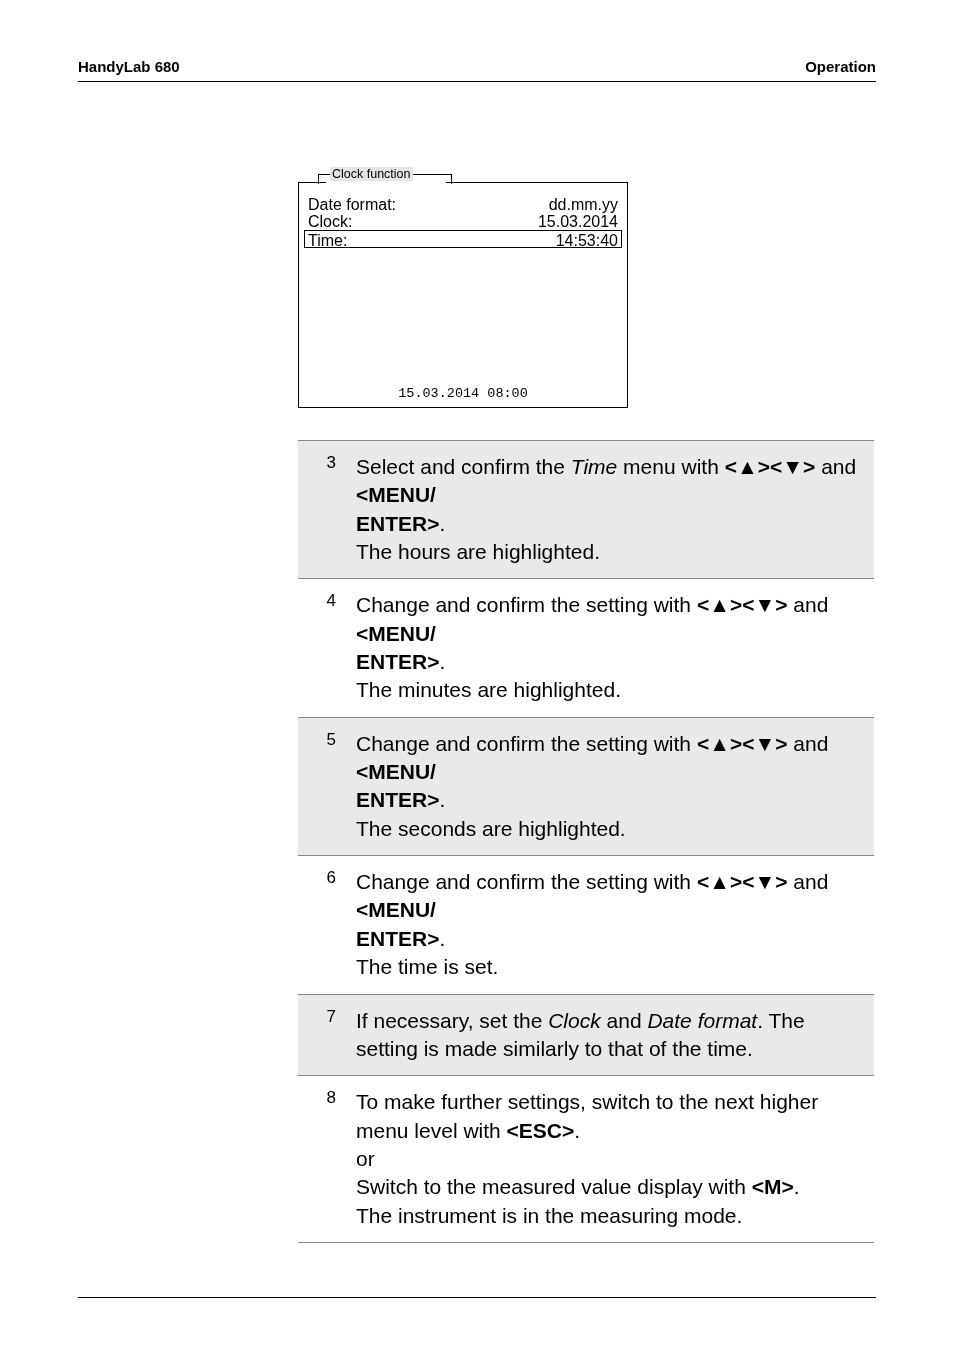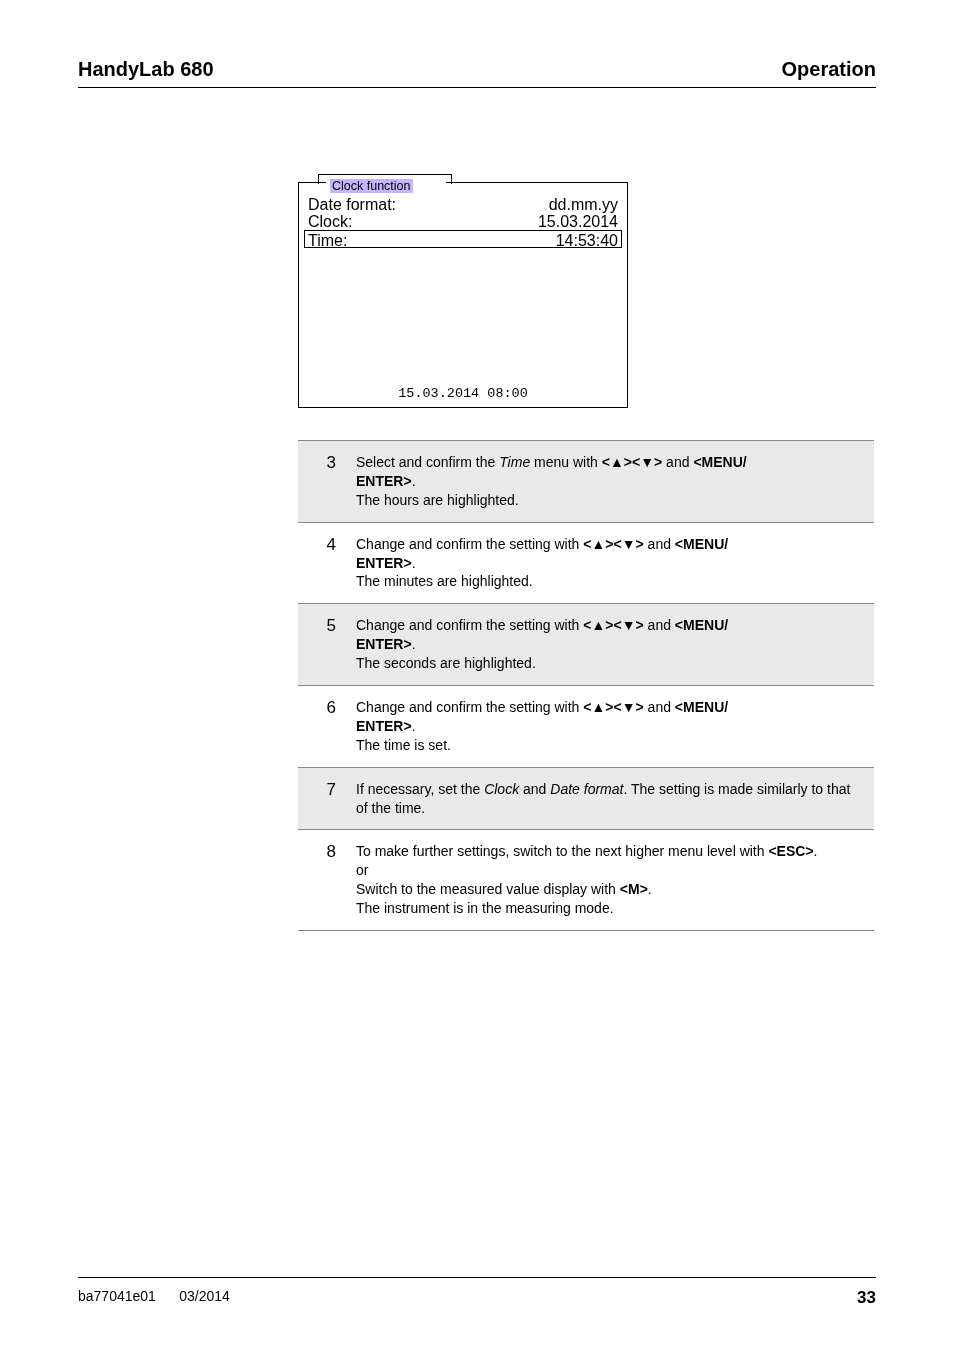--- a/index.html
+++ b/index.html
@@ -1,43 +1,43 @@
 <!DOCTYPE html>
 <html><head>
 <meta charset="utf-8">
 <style>
   * { box-sizing: border-box; margin: 0; padding: 0; }
   html, body { width: 954px; height: 1350px; background: #fff; }
   body { font-family: Arial, Helvetica, sans-serif; color: #000; position: relative; }
 
   .header { position: absolute; top: 58px; left: 0; right: 0; }
   .header-inner { display: flex; justify-content: space-between; padding: 0 78px 6px 78px; }
-  .header-left, .header-right { font-size: 20px; font-weight: bold; }
+  .header-left, .header-right { font-size: 15px; font-weight: bold; }
   .header-rule { border: none; border-top: 1.5px solid #000; margin: 0 78px; }
 
   .diagram { position: absolute; top: 168px; left: 298px; width: 330px; height: 245px; }
   .diagram .box { position: absolute; left: 0; top: 14px; width: 330px; height: 226px; border: 1.2px solid #000; }
   .diagram .tab-cut { position: absolute; left: 28px; top: 9px; width: 120px; height: 12px; background: #fff; }
   .diagram .tab-line { position: absolute; left: 20px; top: 6px; width: 134px; height: 14px; border-top: 1.2px solid #000; }
   .diagram .tab-line::before { content: ""; position: absolute; left: 0; top: 0; height: 9px; border-left: 1.2px solid #000; }
   .diagram .tab-line::after { content: ""; position: absolute; right: 0; top: 0; height: 9px; border-right: 1.2px solid #000; }
-  .diagram .tab-label { position: absolute; left: 32px; top: -1px; font-size: 12.5px; background: #c4b5fd; padding: 0 2px; margin-top: 12px; }
+  .diagram .tab-label { position: absolute; left: 32px; top: -1px; font-size: 12.5px; background: #e5e5e5; padding: 0 2px; }
 
   .diagram .row { position: absolute; left: 10px; right: 10px; display: flex; justify-content: space-between; font-size: 16px; }
   .diagram .row1 { top: 28px; }
   .diagram .row2 { top: 45px; }
   .diagram .row3 { top: 64px; }
   .diagram .highlight { position: absolute; left: 6px; right: 6px; top: 62px; height: 18px; border: 1.2px solid #000; }
   .diagram .footer-ts { position: absolute; left: 0; right: 0; bottom: 12px; text-align: center; font-size: 13.5px; font-family: Liberation Mono, monospace; }
 
   .steps { position: absolute; top: 440px; left: 298px; width: 576px; border-top: 1px solid #888; }
   .step-row { display: flex; border-bottom: 1px solid #888; }
   .step-row.shaded { background: #e9e9e9; }
   .step-num { width: 46px; padding: 12px 8px 12px 0; text-align: right; font-size: 17px; }
-  .step-body { flex: 1; padding: 12px 10px 12px 12px; font-size: 14px; line-height: 1.35; }
+  .step-body { flex: 1; padding: 12px 10px 12px 12px; font-size: 21px; line-height: 1.35; }
   .step-body b { font-weight: bold; }
   .step-body i { font-style: italic; }
   .tri { font-family: "Arial Unicode MS", Arial, sans-serif; }
 
   .footer { position: absolute; bottom: 42px; left: 0; right: 0; }
   .footer-rule { border: none; border-top: 1px solid #000; margin: 0 78px 10px 78px; }
   .footer-inner { display: flex; justify-content: space-between; padding: 0 78px; font-size: 14px; }
   .footer-right { font-weight: bold; font-size: 17px; }
 </style>
 </head>
@@ -96,21 +96,13 @@
       <div class="step-body">If necessary, set the <i>Clock</i> and <i>Date format</i>. The setting is made similarly to that of the time.</div>
     </div>
     <div class="step-row">
       <div class="step-num">8</div>
       <div class="step-body">To make further settings, switch to the next higher menu level with <b>&lt;ESC&gt;</b>.<br>or<br>Switch to the measured value display with <b>&lt;M&gt;</b>.<br>The instrument is in the measuring mode.</div>
     </div>
   </div>
 
 <div class="footer">
   <hr class="footer-rule">
-  <div class="footer-inner">
-    <div>
-      <span>ba77041e01</span>
-      &nbsp;&nbsp;&nbsp;&nbsp;
-      <span>03/2014</span>
-    </div>
-    <div class="footer-right">33</div>
-  </div>
 </div>
 
 </body></html>

